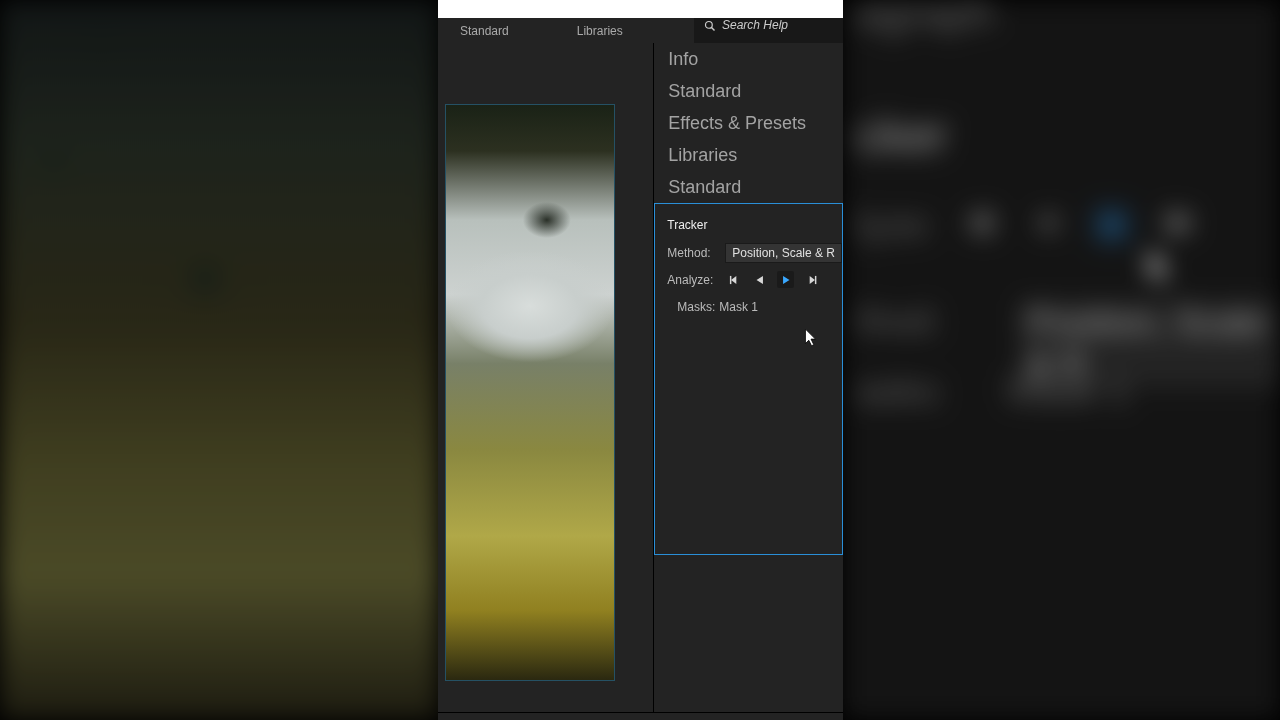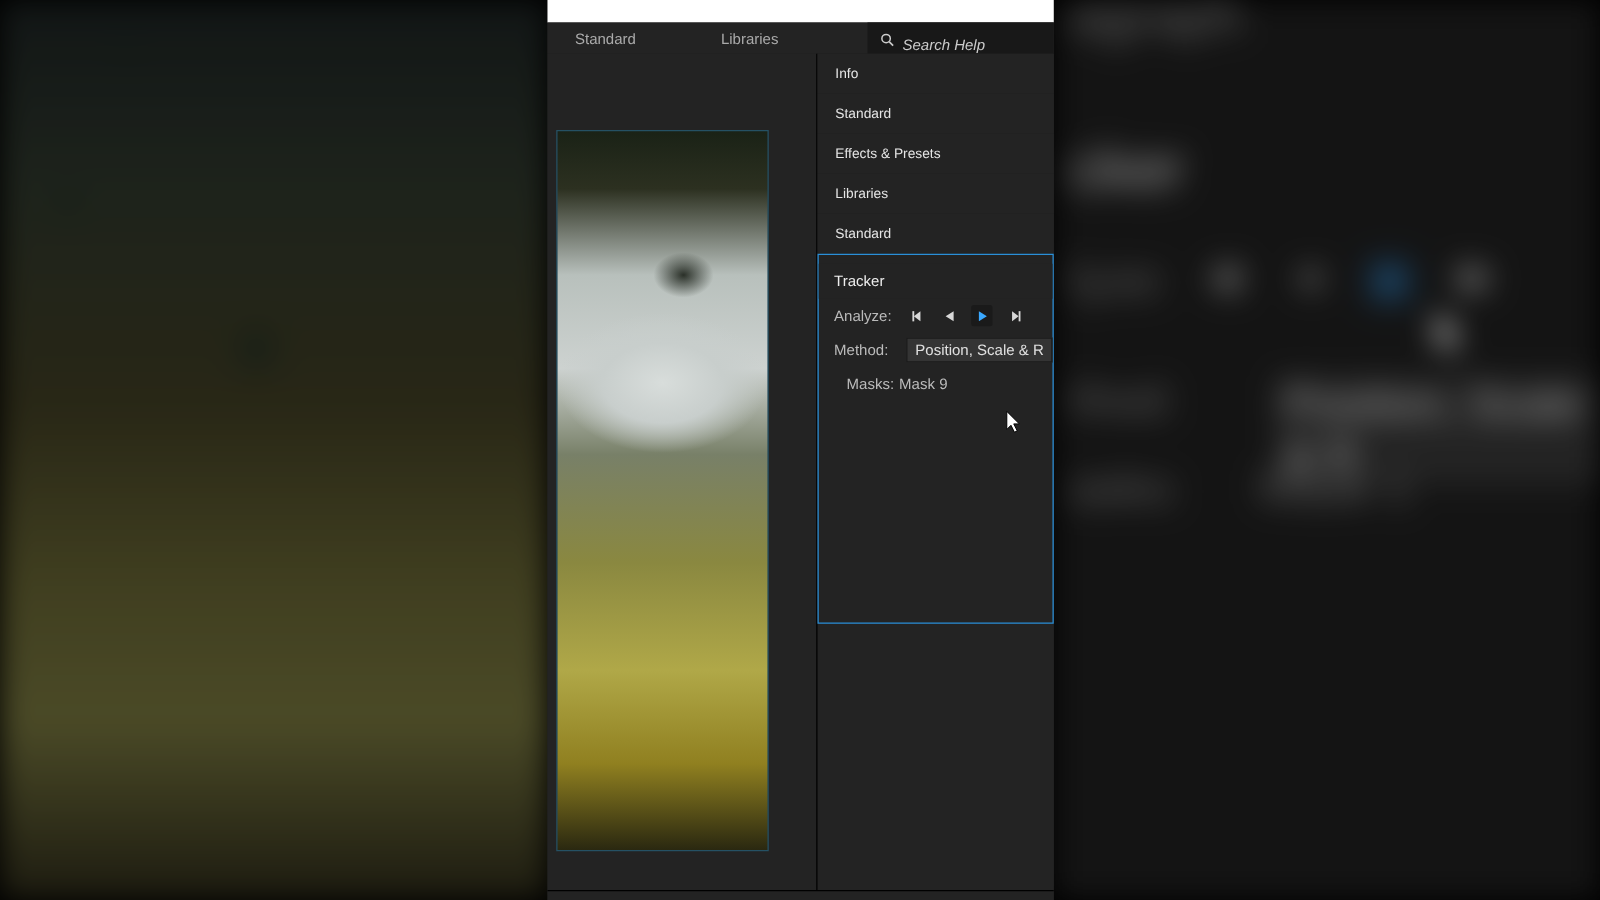--- a/index.html
+++ b/index.html
@@ -33,21 +33,21 @@
   }
   .workspace-bar {
     position: absolute; left: 0; top: 18px; right: 0; height: 25px;
     background: #232323; display: flex; align-items: center; font-size: 12px; gap: 24px;
   }
   .ws-tab { color: #aaa; padding: 0 22px; height: 100%; display: flex; align-items: center; cursor: pointer; }
   .ws-chevrons { color: #aaa; font-size: 11px; letter-spacing: -2px; padding: 0 6px; cursor: pointer; margin-left: auto; margin-right: 4px; }
   
   .search-wrap {
     position: absolute; top: 18px; left: 256px; right: 0; height: 25px;
-    background: #181818; display: flex; align-items: flex-end; padding-left: 10px;
+    background: #181818; display: flex; align-items: flex-start; padding-left: 10px;
   }
   .search-icon { color: #ccc; margin-right: 6px; }
   .search-input {
     background: transparent; border: none; color: #ddd; font-size: 12px; outline: none; flex: 1;
     font-style: italic;
   }
   .search-input::placeholder { color: #ccc; font-style: italic; }
 
   .main-area {
     position: absolute; left: 0; top: 43px; right: 0; bottom: 8px;
@@ -65,27 +65,27 @@
       radial-gradient(ellipse 30px 25px at 35% 36%, #384036 0%, transparent 65%),
       linear-gradient(180deg, #1a2216 0%, #2c3020 8%, #b8c0bc 20%, #cdd2d0 33%, #788068 45%, #8a8840 60%, #b0a848 75%, #908020 88%, #2a2810 100%);
     outline: 1px solid rgba(42,168,224,0.35);
   }
   .panels-col {
     flex: 1; background: #232323; border-left: 1px solid #000; position: relative;
   }
   .panel-list { display: flex; flex-direction: column; }
   .panel-tab {
     height: 32px; display: flex; align-items: center; padding: 0 14px;
-    color: #e5e5e5; font-size: 11px; cursor: pointer; background: #232323;
+    color: #a3a3a3; font-size: 18px; cursor: pointer; background: #232323;
   }
   .tracker-panel {
     border: 1.5px solid #2a8fd8;
     background: #232323;
     padding: 7px 0 0 0;
-    height: 296px;
+    height: 352px;
     position: relative;
   }
   .tracker-panel .panel-tab { height: 28px; background: #232323; color: #eee; font-size: 12px; padding-left: 12px; }
   .row { display: flex; align-items: center; height: 27px; padding-left: 12px; color: #bbb; font-size: 12px; }
   .row-label { width: 56px; }
   .analyze-btns { display: flex; gap: 9px; margin-left: 2px; }
   .abtn {
     width: 17px; height: 17px; display: flex; align-items: center; justify-content: center;
     cursor: pointer; color: #d8d8d8;
   }
@@ -177,20 +177,25 @@
         <div class="panel-tab">Info</div>
         <div class="panel-tab">Standard</div>
         <div class="panel-tab">Effects &amp; Presets</div>
         <div class="panel-tab">Libraries</div>
         <div class="panel-tab">Standard</div>
 
         <div class="tracker-panel">
           <div class="panel-tab">Tracker</div>
 
           <div class="row">
+            <span class="row-label">Method:</span>
+            <div class="method-select">Position, Scale &amp; R</div>
+          </div>
+
+          <div class="row">
             <span class="row-label">Analyze:</span>
             <div class="analyze-btns">
               <div class="abtn">
                 <svg width="14" height="14" viewBox="0 0 24 24">
                     <path d="M16 5 L7 12 L16 19 Z" fill="#d8d8d8"></path>
                     <rect x="5" y="5" width="2.5" height="14" fill="#d8d8d8"></rect>
                   </svg>
               </div>
               <div class="abtn">
                 <svg width="14" height="14" viewBox="0 0 24 24">
@@ -204,28 +209,23 @@
               </div>
               <div class="abtn">
                 <svg width="14" height="14" viewBox="0 0 24 24">
                     <path d="M8 5 L17 12 L8 19 Z" fill="#d8d8d8"></path>
                     <rect x="17" y="5" width="2.5" height="14" fill="#d8d8d8"></rect>
                   </svg>
               </div>
             </div>
           </div>
 
-          <div class="row">
-            <span class="row-label">Method:</span>
-            <div class="method-select">Position, Scale &amp; R</div>
-          </div>
-
           <div class="row" style="padding-left:22px;">
             <span>Masks:</span>
-            <span class="masks-val">Mask 9</span>
+            <span class="masks-val">Mask 1</span>
           </div>
         </div>
       </div>
     </div>
   </div>
 
   <div class="btm-strip"></div>
 
   <svg class="cursor-arrow" style="top:328px; left:366px;" viewBox="0 0 12 18">
     <path d="M1 1 L1 14 L4 11 L6.5 16 L8.5 15 L6 10 L10 10 Z" fill="#fff" stroke="#000" stroke-width="0.7"></path>

